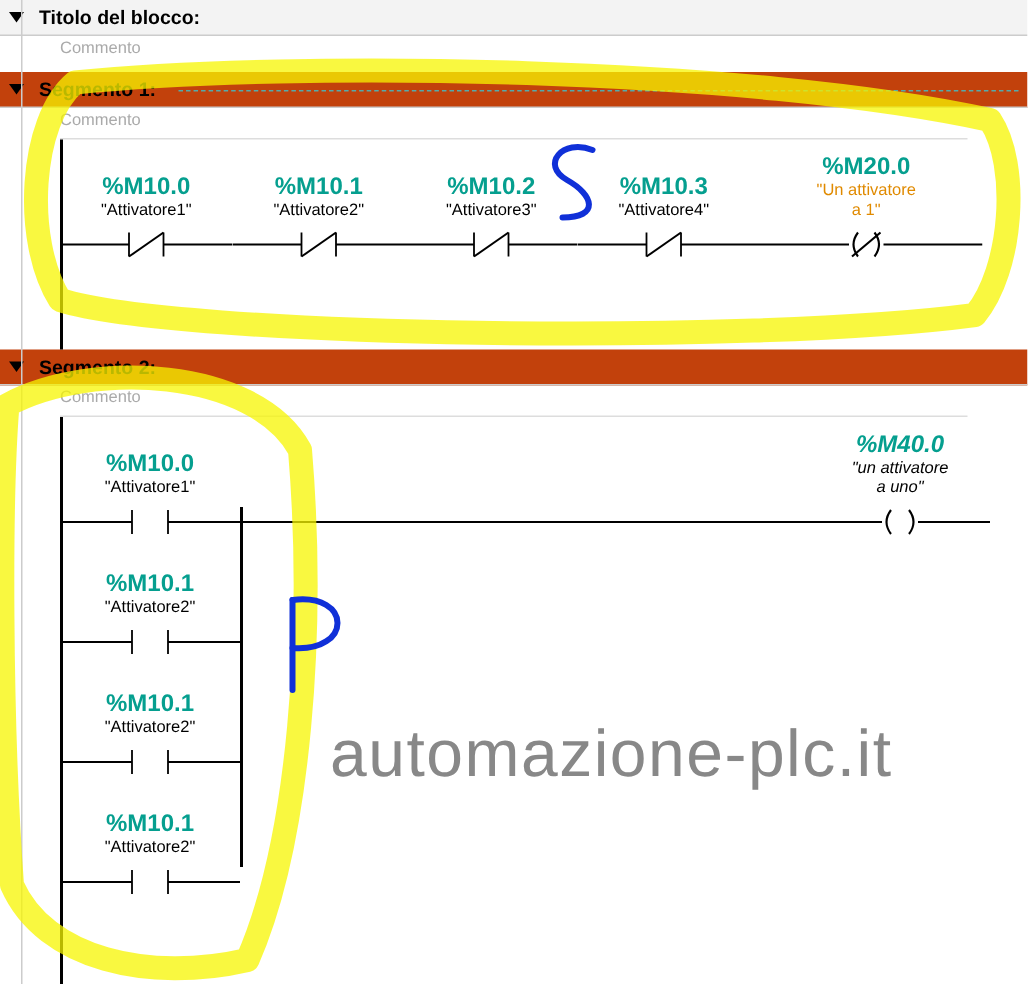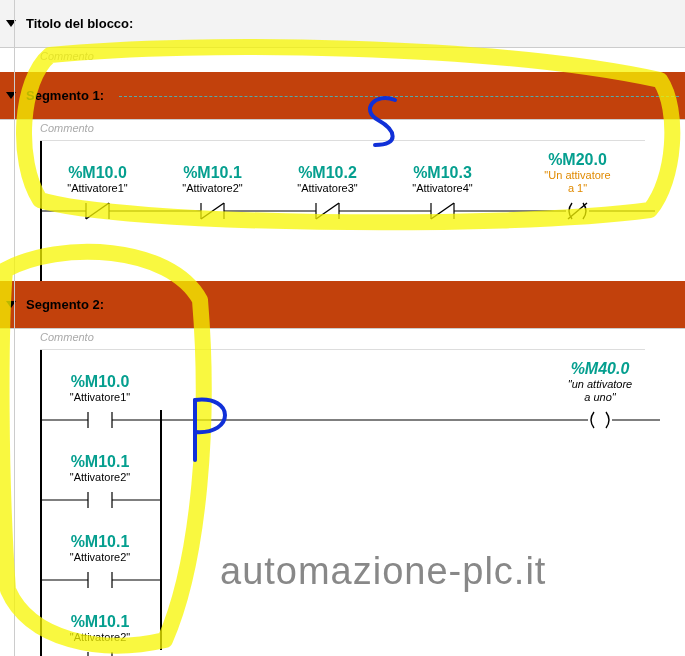--- a/index.html
+++ b/index.html
@@ -1,31 +1,31 @@
 <!DOCTYPE html>
 <html><head>
 <meta charset="utf-8">
 <style>
   html, body { margin:0; padding:0; background:#fff; font-family:Arial,Helvetica,sans-serif; font-size:12px; color:#000; width:685px; }
-  .header-row { display:flex; align-items:center; padding:16px 6px; background:#f3f3f3; border-bottom:1px solid #ccc; }
+  .header-row { display:flex; align-items:center; padding:4px 6px; background:#f3f3f3; border-bottom:1px solid #ccc; }
   .header-row.seg { background:#c2410c; }
   .arrow { width:0; height:0; border-left:5px solid transparent; border-right:5px solid transparent; border-top:7px solid #000; margin-right:10px; }
   .label-bold { font-weight:bold; font-size:13px; margin-right:15px; }
   .block-title { font-size:12px; color:#333; }
-  .comment-label { color:#aaa; font-size:11px; margin-left:40px; padding:2px 0 6px 0;font-style:italic; }
+  .comment-label { color:#aaa; font-size:11px; margin-left:40px; padding:2px 0 6px 0; }
   .rung-area { position:relative; margin-left:40px; margin-right:20px; padding:10px 0 20px 0; }
   .left-rail { position:absolute; top:0; bottom:0; left:0; width:2px; background:#000; }
   .contact-row { position:relative; display:flex; align-items:flex-end; height:70px; }
   .contact-cell { position:relative; text-align:center; }
   .contact-cell .addr { color:#059f8f; font-weight:bold; font-size:16px; line-height:1.1; }
   .contact-cell .sym { color:#000; font-size:11px; line-height:1.2; margin-bottom:6px; }
   .contact-cell .sym.orange { color:#e08a00; }
   .contact-cell svg { display:block; margin:0 auto; }
   .page-vert { position:absolute; top:0; bottom:0; left:14px; width:1px; background:#ccc; }
-  .watermark { font-size:38px; color:#888; letter-spacing:1px; }
+  .watermark { font-size:44px; color:#888; letter-spacing:1px; }
   svg.anno { position:absolute; top:0; left:0; pointer-events:none; }
 </style>
 </head>
 <body>
 
 <div style="position:relative;">
   <div class="page-vert"></div>
 
   <div class="header-row">
     <div class="arrow"></div>

